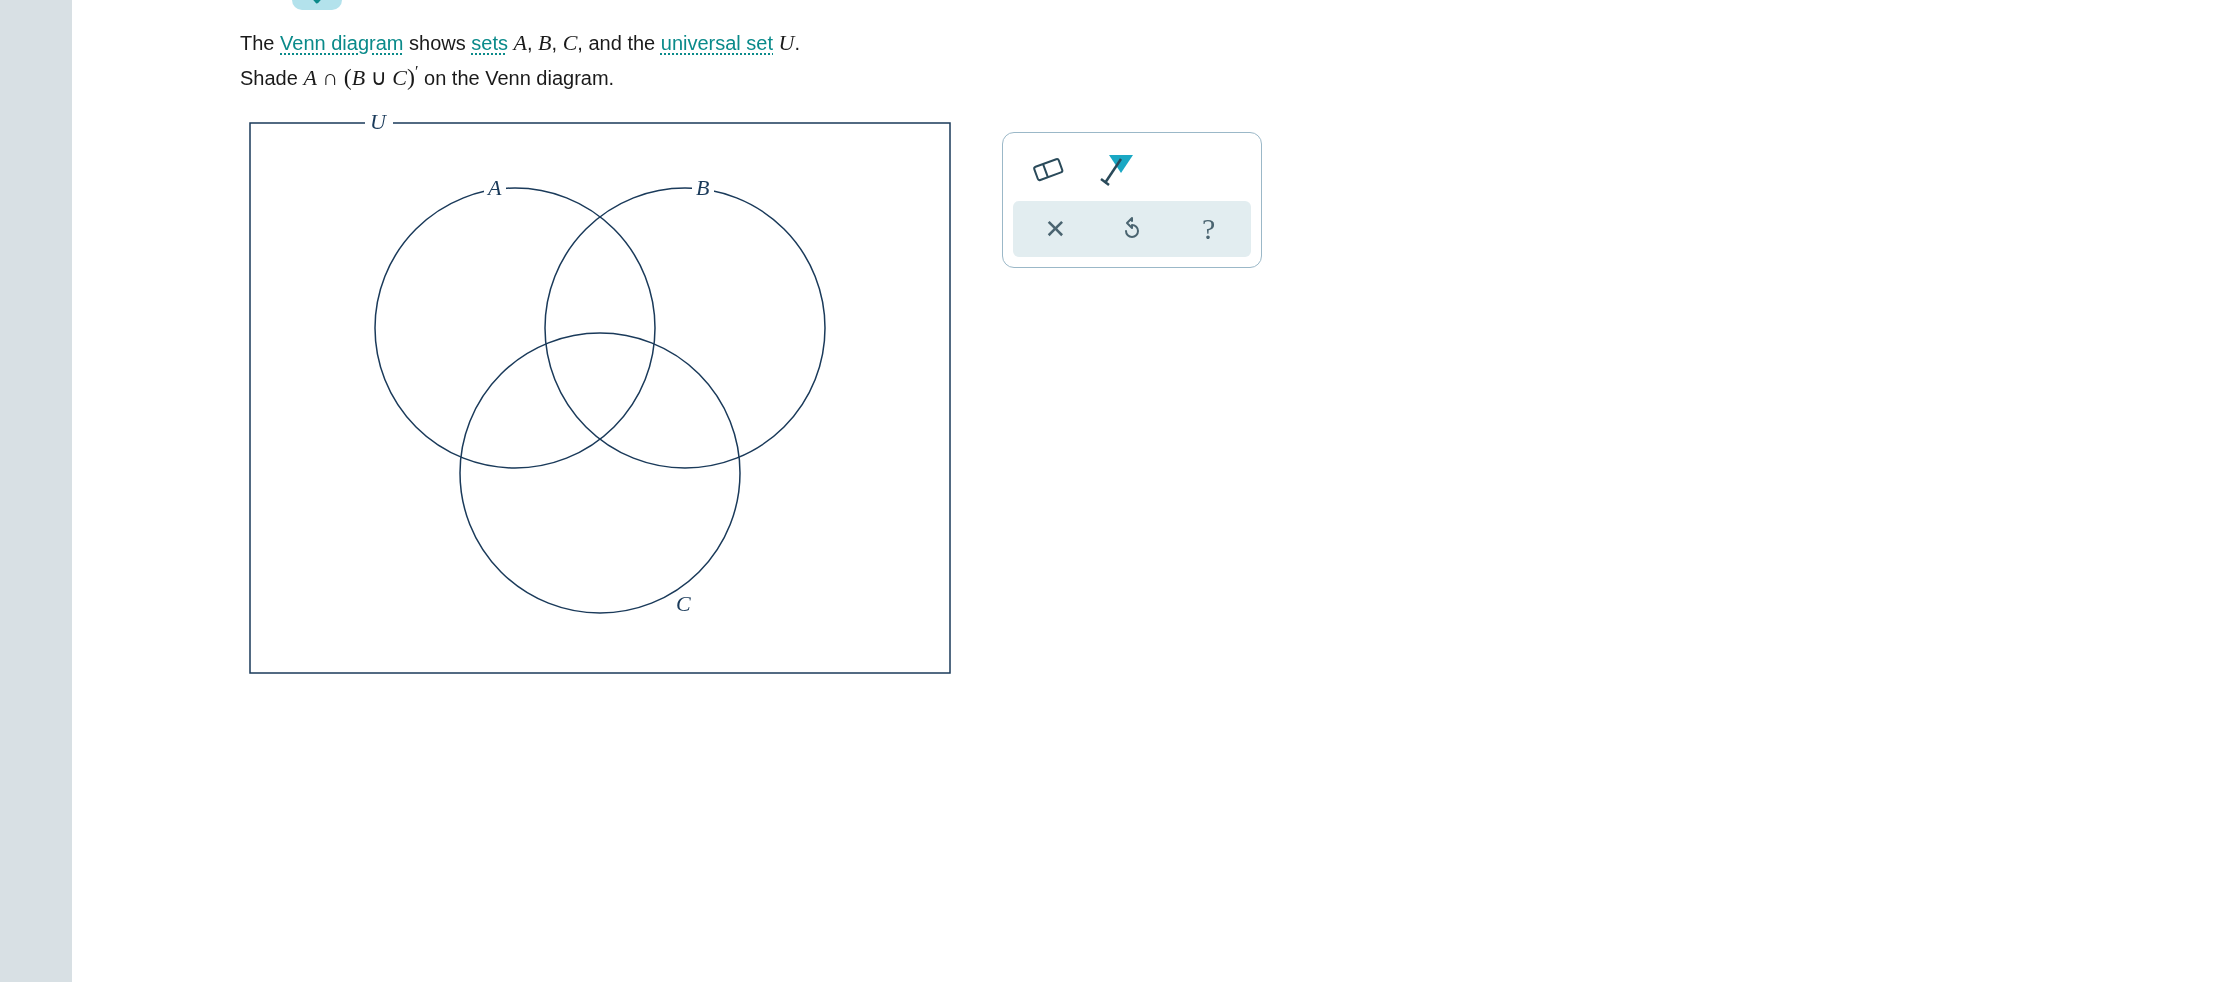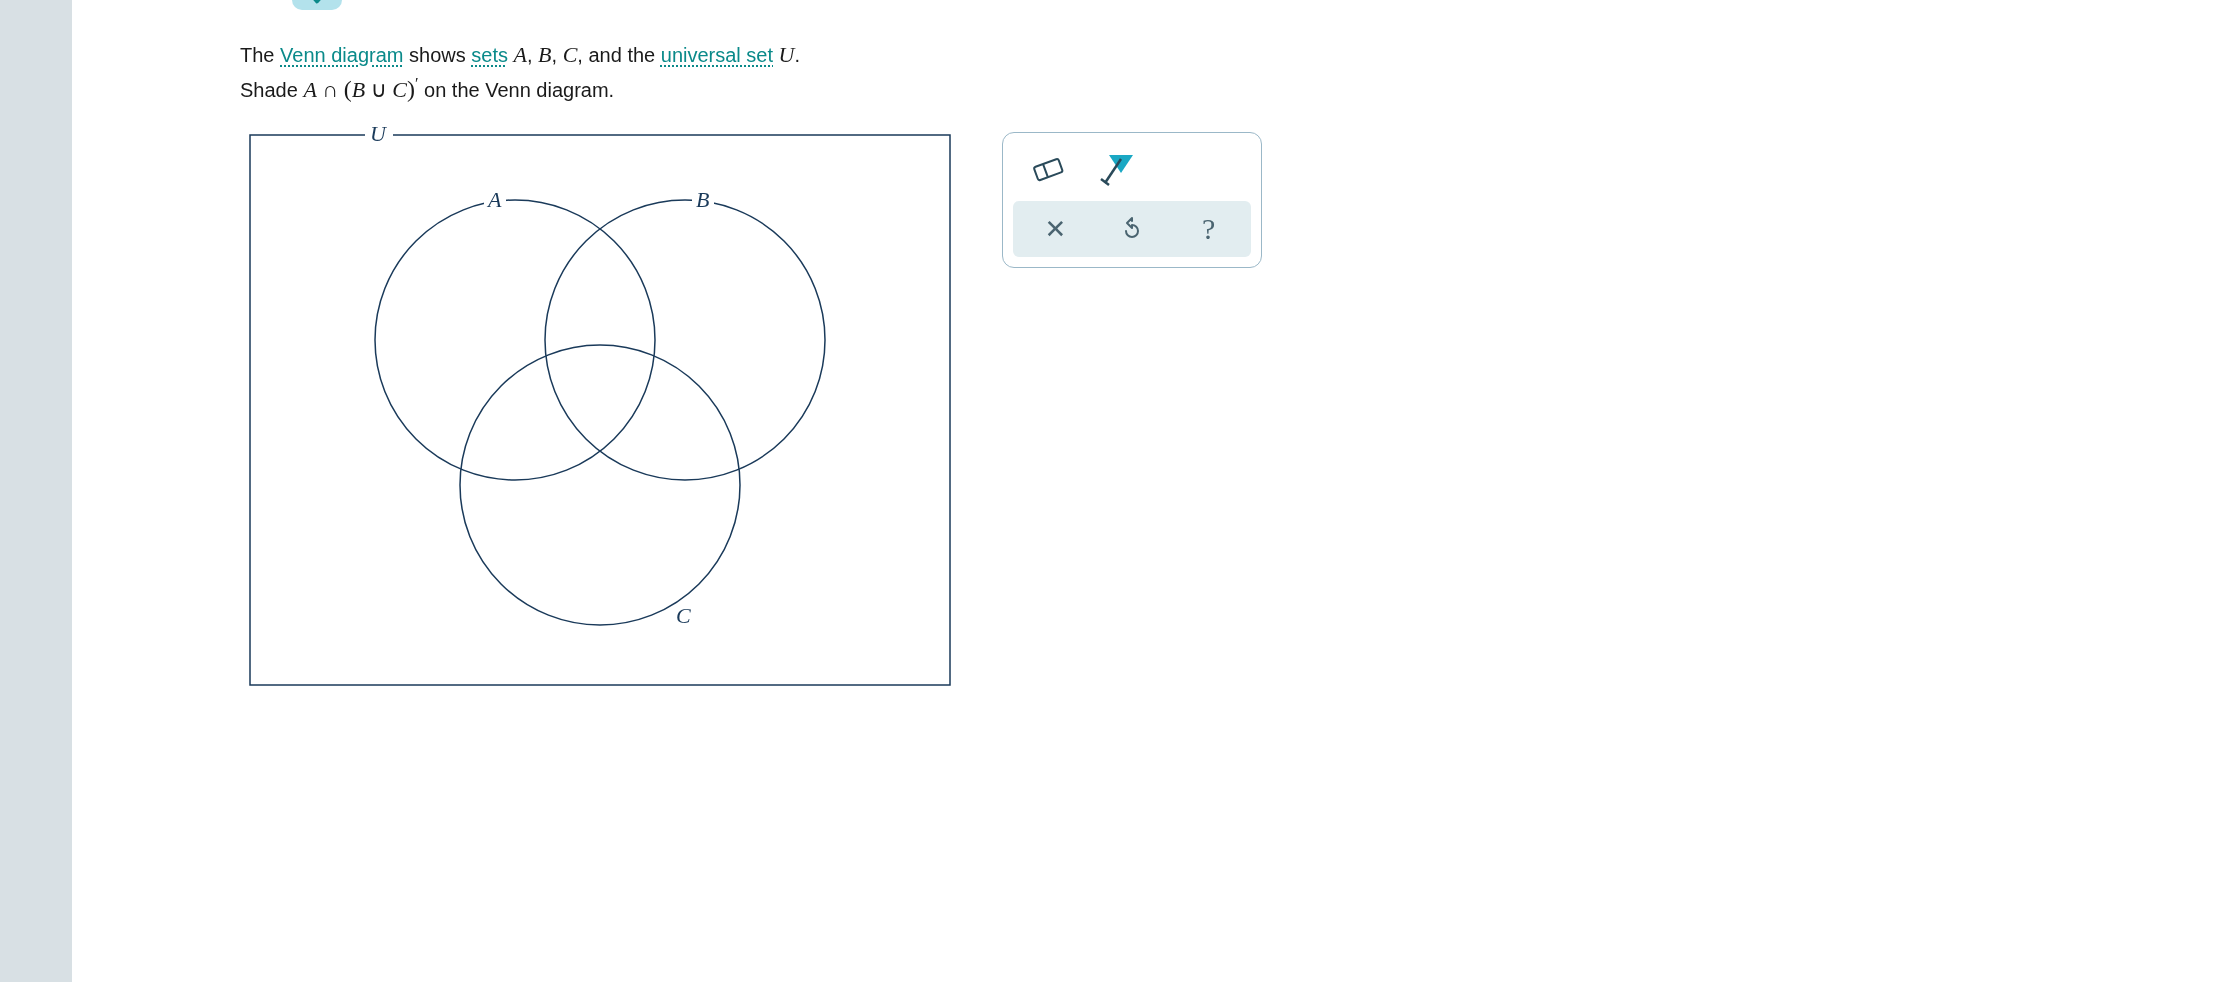--- a/index.html
+++ b/index.html
@@ -8,21 +8,21 @@
     background: #ffffff;
     display: flex;
   }
   .left-bar {
     width: 72px;
     background: #d8e0e4;
     min-height: 982px;
   }
   .content {
     flex: 1;
-    padding: 12px 0 0 0;
+    padding: 0 0 0 0;
     position: relative;
   }
   .checkmark-badge {
     position: absolute;
     top: -14px;
     left: 220px;
     width: 50px;
     height: 24px;
     background: #b3e2ec;
     border-radius: 0 0 10px 10px;

